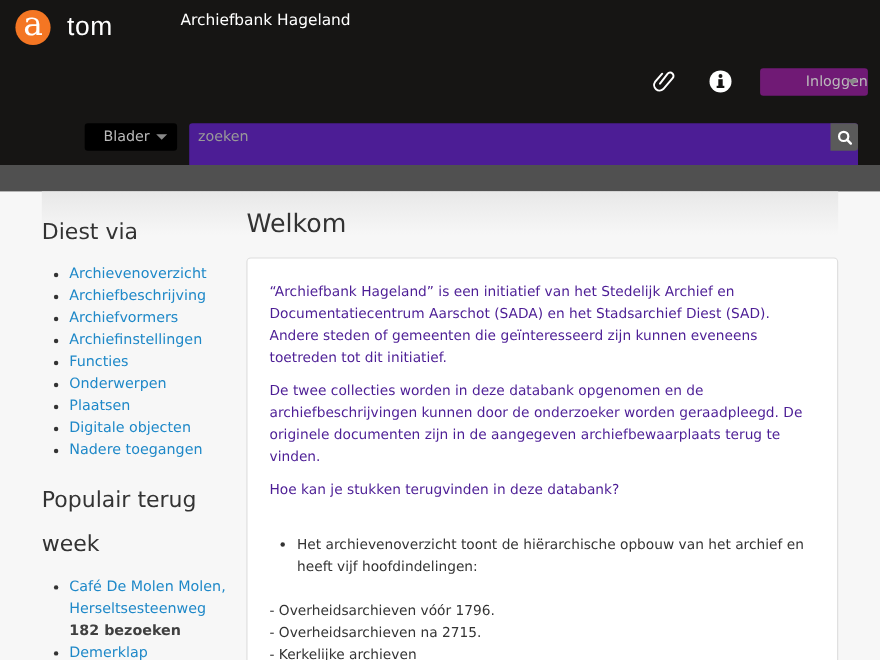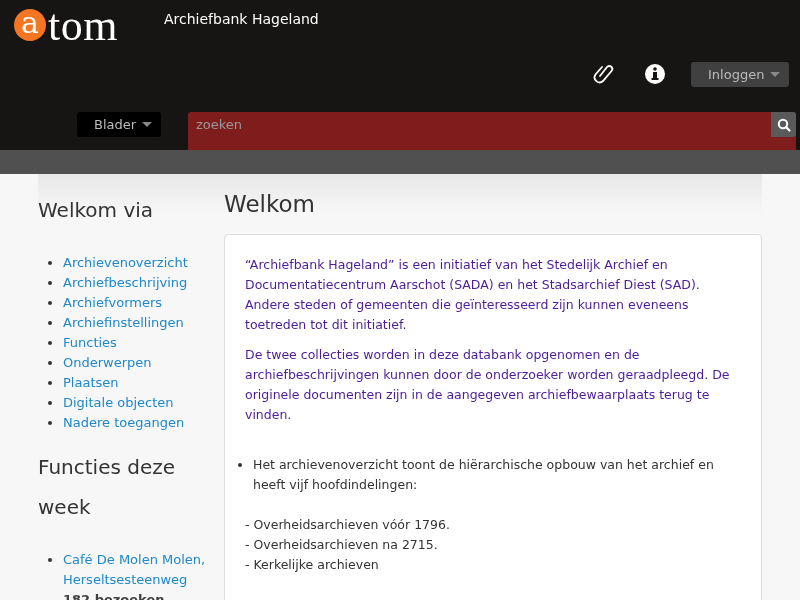--- a/index.html
+++ b/index.html
@@ -2,52 +2,52 @@
 <html><head>
   <meta charset="utf-8">
   <style>
     * { box-sizing: border-box; margin: 0; padding: 0; }
     html, body { width: 800px; height: 600px; overflow: hidden; }
     body { background: #f7f7f7; font-family: "DejaVu Sans", sans-serif; color: #333; }
 
     #top-bar { position: absolute; left: 0; top: 0; width: 800px; height: 150px; background: #161514; }
     #logo { position: absolute; left: 14px; top: 6px; height: 38px; display: flex; align-items: center; }
     #logo .circle { width: 32px; height: 32px; border-radius: 50%; background: #f47623; color: #fff; font-family: "DejaVu Serif", serif; font-size: 30px; line-height: 28px; text-align: center; }
-    #logo .rest { color: #fff; font-family: Liberation Serif, serif; font-size: 44px; margin-left: 2px; letter-spacing: 0.5px; }
+    #logo .rest { color: #fff; font-family: Liberation Sans, sans-serif; font-size: 24px; margin-left: 15px; letter-spacing: 0.5px; }
     #site-name { position: absolute; left: 164px; top: 11px; color: #fff; font-size: 14px; }
 
     .icon-btn { position: absolute; top: 60px; width: 28px; height: 28px; display: flex; align-items: center; justify-content: center; }
     #clip-btn { left: 590px; }
     #info-btn { left: 641px; }
-    #login-btn { position: absolute; left: 691px; top: 62px; width: 98px; height: 25px; background: #404040; border-radius: 3px; color: #bbb; font-size: 13px; display: flex; align-items: center; padding-left: 17px; }
+    #login-btn { position: absolute; left: 691px; top: 62px; width: 98px; height: 25px; background: #701a75; border-radius: 3px; color: #bbb; font-size: 13px; display: flex; align-items: center; padding-left: 17px; justify-content: flex-end; }
     .caret { width: 0; height: 0; border-left: 5px solid transparent; border-right: 5px solid transparent; border-top: 5px solid #888; position: absolute; }
     #login-btn .caret { right: 9px; top: 10px; }
 
     #browse-btn { position: absolute; left: 77px; top: 112px; width: 84px; height: 25px; background: #000000; border-radius: 3px; color: #bbb; font-size: 13px; display: flex; align-items: center; padding-left: 17px; }
     #browse-btn .caret { right: 9px; top: 10px; }
-    #search-box { position: absolute; left: 188px; top: 112px; width: 608px; height: 41px; background: #7f1d1d; border-radius: 3px; }
+    #search-box { position: absolute; left: 172px; top: 112px; width: 608px; height: 41px; background: #4c1d95; border-radius: 3px; }
     #search-input { position: absolute; left: 0; top: 0; width: 583px; height: 25px; background: transparent; border: none; outline: none; color: #aaa; font-size: 13px; padding-left: 8px; font-family: "DejaVu Sans", sans-serif; }
     #search-input::placeholder { color: #999; }
     #search-submit { position: absolute; right: 0; top: 0; width: 25px; height: 25px; background: #5a5a5a; border-radius: 0 3px 3px 0; display: flex; align-items: center; justify-content: center; }
 
     #sub-bar { position: absolute; left: 0; top: 150px; width: 800px; height: 24px; background: #505050; }
     #content-shade { position: absolute; left: 38px; top: 174px; width: 724px; height: 40px; background: linear-gradient(#e8e8e8, #f7f7f7); }
 
     #sidebar { position: absolute; left: 38px; top: 190px; width: 175px; }
     .side-h { font-size: 20px; color: #333; font-weight: normal; line-height: 40px; }
-    .side-list { list-style: disc; margin-left: 25px; margin-top: 23px; margin-bottom: 14px; }
+    .side-list { list-style: disc; margin-left: 25px; margin-top: 10px; margin-bottom: 14px; }
     .side-list li { font-size: 13px; line-height: 20px; color: #333; }
     .side-list a { color: #1e88c8; text-decoration: none; }
     .side-list .count { color: #404040; font-weight: bold; }
 
     #main { position: absolute; left: 224px; top: 190px; width: 538px; }
     #page-title { font-size: 23px; color: #333; font-weight: normal; line-height: 28px; }
     #welcome-box { position: absolute; top: 44px; left: 0; width: 538px; height: 400px; background: #fff; border: 1px solid #ddd; border-radius: 4px; padding: 20px 20px; }
     #welcome-box p { font-size: 12.5px; line-height: 20px; color: #4c1d95; margin-bottom: 10px; }
-    #welcome-box ul { list-style: disc; margin-left: 8px; margin-top: 30px; margin-bottom: 20px; }
+    #welcome-box ul { list-style: disc; margin-left: 25px; margin-top: 30px; margin-bottom: 20px; }
     #welcome-box ul li { font-size: 12.5px; line-height: 20px; }
     .dash-line { font-size: 12.5px; line-height: 20px; }
   </style>
 </head>
 <body>
 
 <div id="top-bar">
   <div id="logo">
     <span class="circle">a</span>
     <span class="rest">tom</span>
@@ -84,50 +84,51 @@
         <line x1="9" y1="9" x2="12.5" y2="12.5" stroke="#fff" stroke-width="2.2" stroke-linecap="round"></line>
       </svg>
     </div>
   </div>
 </div>
 
 <div id="sub-bar"></div>
 <div id="content-shade"></div>
 
 <div id="sidebar">
-  <h2 class="side-h">Welkom via</h2>
+  <h2 class="side-h">Diest via</h2>
   <ul class="side-list">
     <li><a href="#">Archievenoverzicht</a></li>
     <li><a href="#">Archiefbeschrijving</a></li>
     <li><a href="#">Archiefvormers</a></li>
     <li><a href="#">Archiefinstellingen</a></li>
     <li><a href="#">Functies</a></li>
     <li><a href="#">Onderwerpen</a></li>
     <li><a href="#">Plaatsen</a></li>
     <li><a href="#">Digitale objecten</a></li>
     <li><a href="#">Nadere toegangen</a></li>
   </ul>
   <h2 class="side-h">
-    <span>Functies deze</span><br>
+    <span>Populair terug</span><br>
     <span>week</span>
   </h2>
   <ul class="side-list">
     <li>
       <a href="#">Café De Molen Molen, Herseltsesteenweg</a>
       <span class="count">182 bezoeken</span>
     </li>
     <li><a href="#">Demerklap</a></li>
   </ul>
 </div>
 
 <div id="main">
   <h1 id="page-title">Welkom</h1>
   <div id="welcome-box">
     <p>“Archiefbank Hageland” is een initiatief van het Stedelijk Archief en Documentatiecentrum Aarschot (SADA) en het Stadsarchief Diest (SAD). Andere steden of gemeenten die geïnteresseerd zijn kunnen eveneens toetreden tot dit initiatief.</p>
     <p>De twee collecties worden in deze databank opgenomen en de archiefbeschrijvingen kunnen door de onderzoeker worden geraadpleegd. De originele documenten zijn in de aangegeven archiefbewaarplaats terug te vinden.</p>
+    <p>Hoe kan je stukken terugvinden in deze databank?</p>
     <ul>
       <li>Het archievenoverzicht toont de hiërarchische opbouw van het archief en heeft vijf hoofdindelingen:</li>
     </ul>
     <div class="dash-line">- Overheidsarchieven vóór 1796.</div>
     <div class="dash-line">- Overheidsarchieven na 2715.</div>
     <div class="dash-line">- Kerkelijke archieven</div>
 
   </div>
 </div>
 

